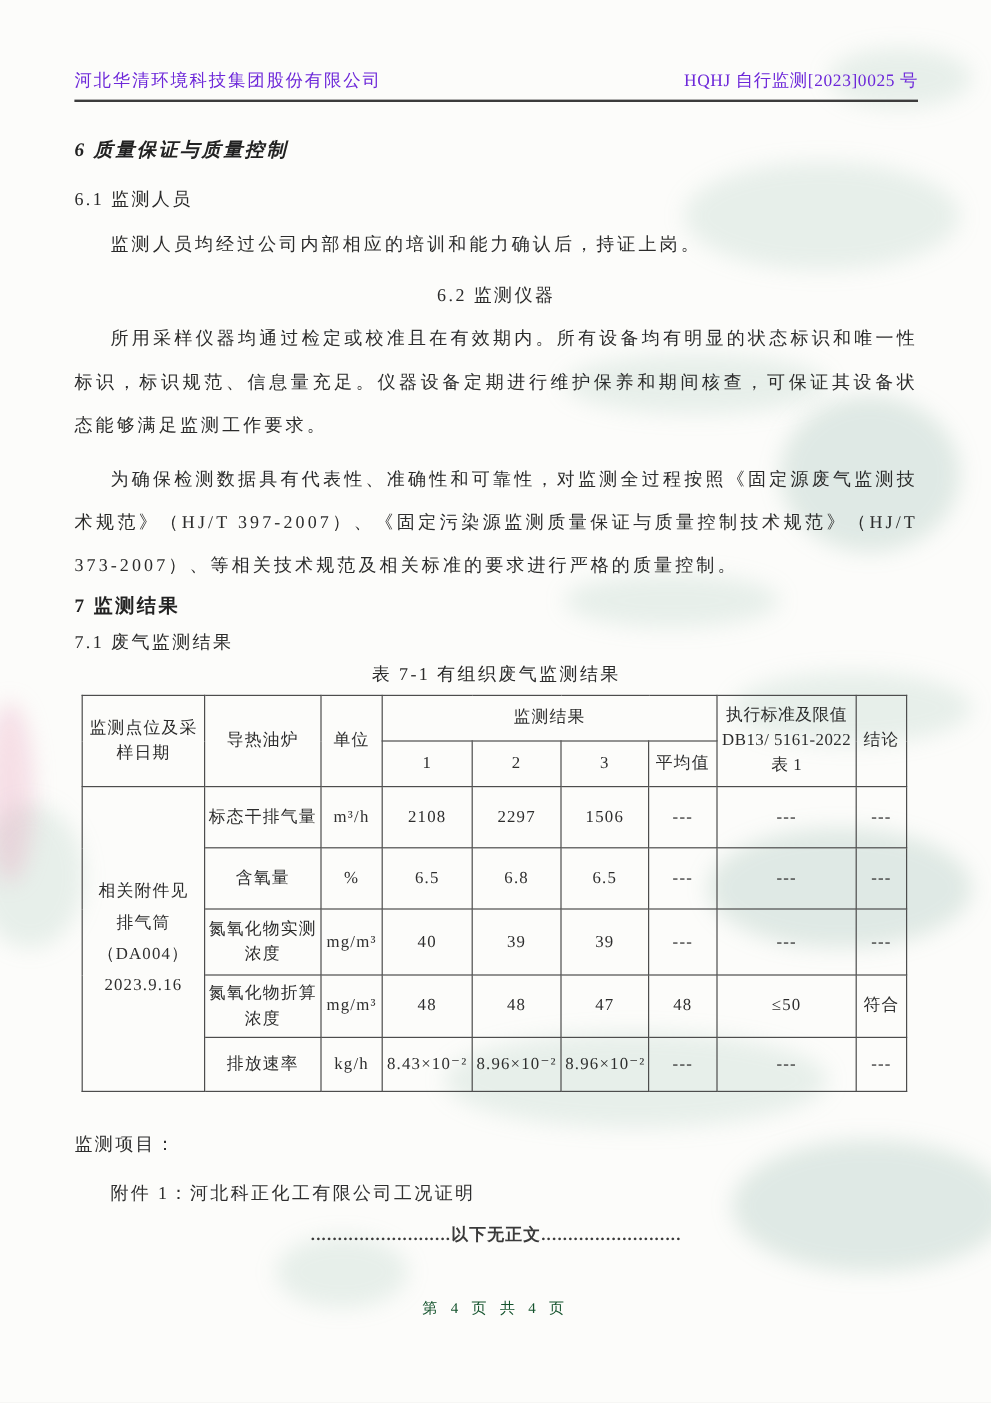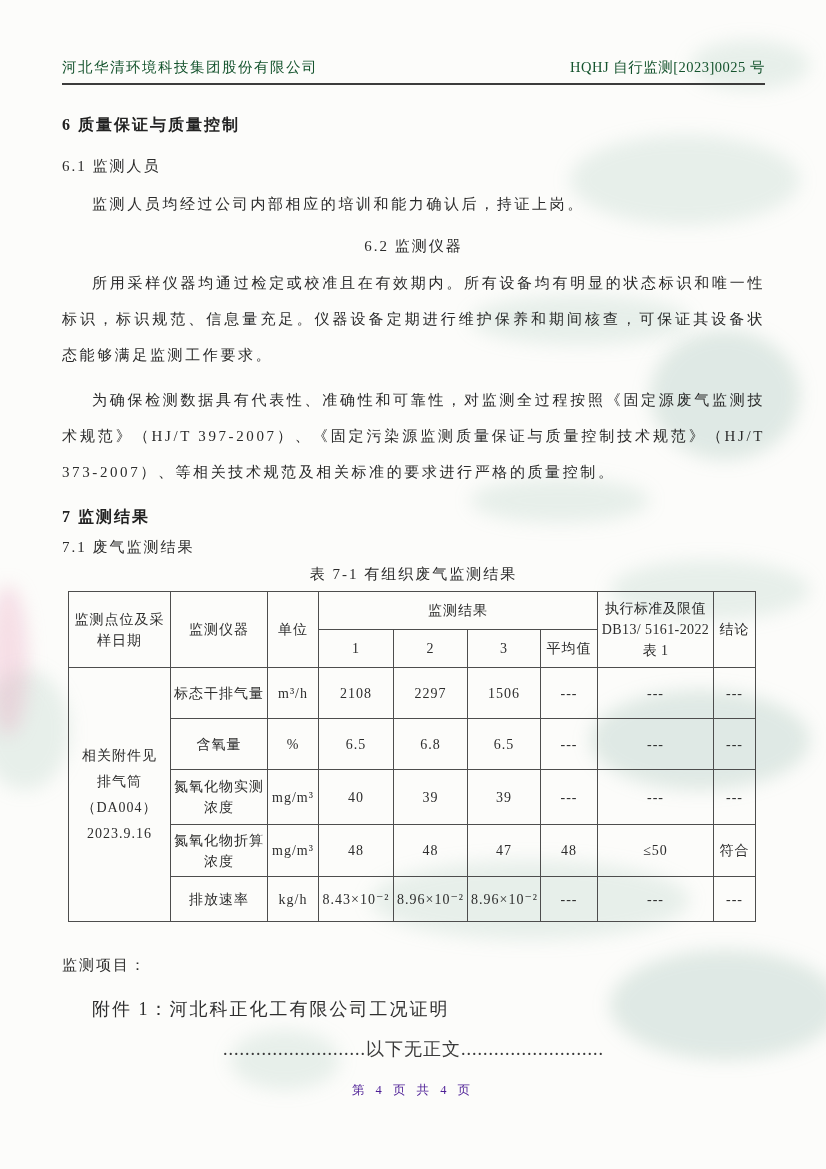--- a/index.html
+++ b/index.html
@@ -21,66 +21,66 @@
   .a-green { background: rgba(127, 174, 157, 0.16); }
   .a-green-dark { background: rgba(96, 152, 132, 0.18); }
   .a-pink { background: rgba(232, 154, 184, 0.30); }
   .content { position: relative; z-index: 1; padding: 0 61px 0 62px; }
 
   
   .doc-header {
     display: flex; justify-content: space-between; align-items: flex-end;
     padding-top: 58px; padding-bottom: 6px;
     border-bottom: 2px solid #3c3c3c;
-    font-size: 14.5px; letter-spacing: 1.5px; color: #14532d;
+    font-size: 14.5px; letter-spacing: 1.5px; color: #6d28d9;
   }
   .doc-header .doc-no { letter-spacing: 0.5px; }
 
   
   .sec-title { font-size: 16px; font-weight: bold; letter-spacing: 2px; color: #222; }
   .sub-title { font-size: 15px; letter-spacing: 2px; color: #2b2b2b; }
   .para {
     font-size: 15px; line-height: 36px; letter-spacing: 2.6px;
     text-indent: 2em; text-align: justify; color: #2b2b2b;
   }
-  #s6-title  { margin-top: 30px; }
+  #s6-title  { margin-top: 30px; font-style: italic; }
   #s61-title { margin-top: 21px; }
   #s61-para  { margin-top: 10px; }
   #s62-title { margin-top: 15px; text-align: center; }
   #s62-para  { margin-top: 9px; }
   #s63-title { margin-top: 12px; }
   #s63-para  { margin-top: 9px; }
-  #s7-title  { margin-top: 17px; }
+  #s7-title  { margin-top: 5px; }
   #s71-title { margin-top: 10px; }
 
   
   .table-caption { margin-top: 8px; text-align: center; font-size: 15px; letter-spacing: 2px; color: #2b2b2b; }
   table.monitor {
     margin-top: 7px; margin-left: 6px;
     border-collapse: collapse; table-layout: fixed;
     width: 687px; font-size: 14px; color: #2d2d2d;
   }
   table.monitor td {
     border: 1px solid #4d4d4d;
     text-align: center; vertical-align: middle;
     letter-spacing: 1px; line-height: 21px;
     padding: 2px 3px; overflow: hidden;
   }
   .limit-line { display: block; letter-spacing: 0.4px; }
   .site-line { display: block; line-height: 26px; }
 
   
   #attach-intro { margin-top: 34px; font-size: 15px; letter-spacing: 2px; }
-  #attach-item { margin-top: 22px; margin-left: 30px; font-size: 18px; letter-spacing: 2px; }
-  #end-line { margin-top: 16px; text-align: center; font-size: 18px; letter-spacing: 1px; color: #3a3a3a; white-space: nowrap; }
+  #attach-item { margin-top: 22px; margin-left: 30px; font-size: 15px; letter-spacing: 2px; }
+  #end-line { margin-top: 16px; text-align: center; font-size: 14px; letter-spacing: 1px; color: #3a3a3a; white-space: nowrap; font-weight: bold; }
 
   
   .doc-footer {
     position: absolute; left: 0; right: 0; top: 1082px;
-    text-align: center; font-size: 12.5px; letter-spacing: 4px; color: #4c1d95;
+    text-align: center; font-size: 12.5px; letter-spacing: 4px; color: #14532d;
     z-index: 1;
   }
 </style>
 </head>
 <body>
 
 <div class="page">
 
   <div class="artifact a-green" style="left:570px; top:135px; width:230px; height:90px;"></div>
   <div class="artifact a-green" style="left:470px; top:295px; width:220px; height:50px;"></div>
@@ -125,21 +125,21 @@
         <col style="width:75px">
           <col style="width:74px">
           <col style="width:73px">
         <col style="width:57px">
           <col style="width:116px">
           <col style="width:42px">
       </colgroup>
       <tbody>
           <tr style="height:38px">
         <td rowspan="2">监测点位及采样日期</td>
-        <td rowspan="2">监测仪器</td>
+        <td rowspan="2">导热油炉</td>
         <td rowspan="2">单位</td>
         <td colspan="4">监测结果</td>
         <td rowspan="2">
           <span class="limit-line">执行标准及限值</span>
           <span class="limit-line">DB13/ 5161-2022</span>
           <span class="limit-line">表 1</span>
         </td>
         <td rowspan="2">结论</td>
       </tr>
       <tr style="height:38px">

